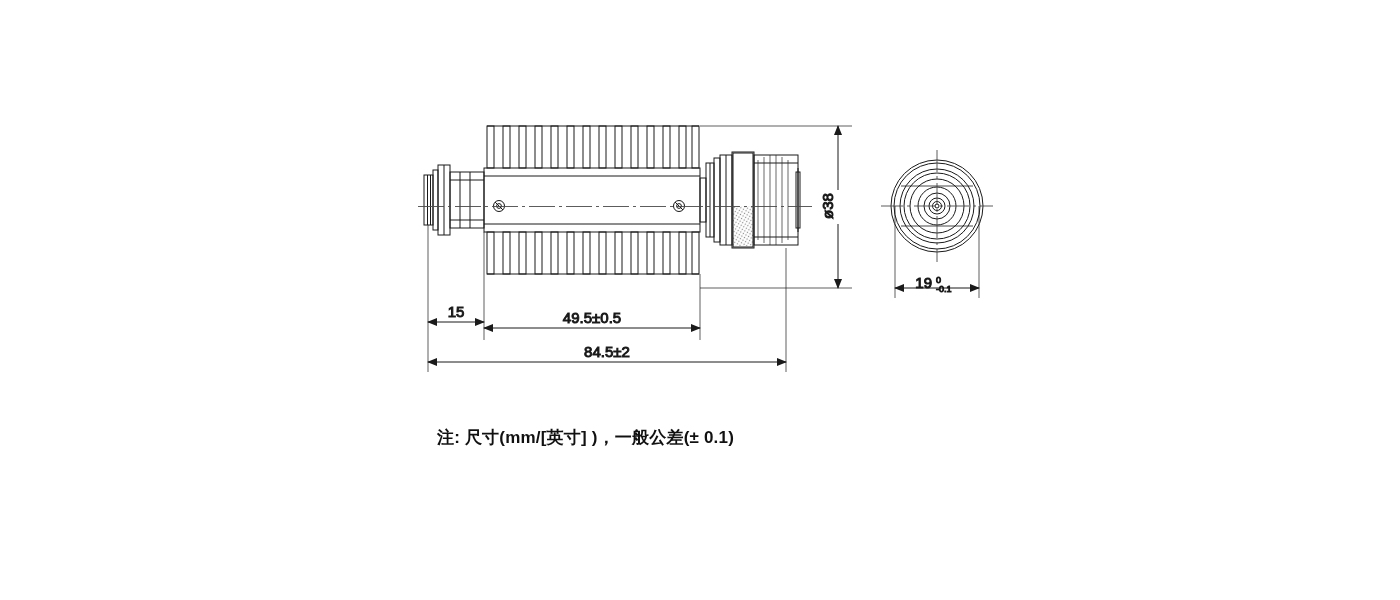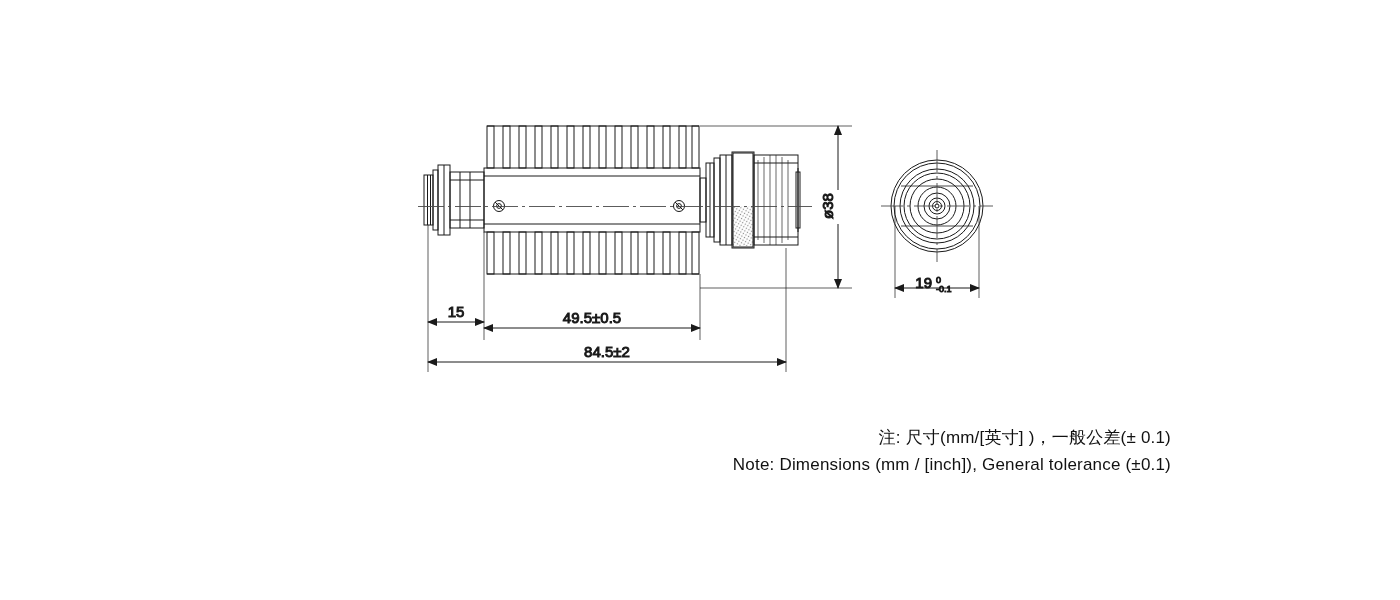--- a/index.html
+++ b/index.html
@@ -25,22 +25,23 @@
     position: absolute;
     left: 0; top: 0;
     width: 1400px;
     height: 600px;
   }
   .notes {
     position: absolute;
     left: 0;
     top: 424px;
     width: 1171px;
-    text-align: right;
+    text-align: center;
     line-height: 27px;
+    font-weight: bold;
   }
   .note-line {
     font-size: 17px;
     color: #111;
     letter-spacing: 0.2px;
   }
   .dimtext {
     font-family: "Liberation Sans", sans-serif;
     font-size: 15px;
     fill: #111;
@@ -208,16 +209,15 @@
         <text class="dimtext" x="932" y="288" text-anchor="end">19</text>
         <text class="dimtext-small" x="936" y="283">0</text>
         <text class="dimtext-small" x="936" y="292">-0.1</text>
       </g>
 
     </g>
   </svg>
 
   <div class="notes">
     <div class="note-line">注: 尺寸(mm/[英寸] )，一般公差(± 0.1)</div>
-    <div class="note-line">Note: Dimensions (mm / [inch]), General tolerance (±0.1)</div>
   </div>
 
 </div>
 
 </body></html>

